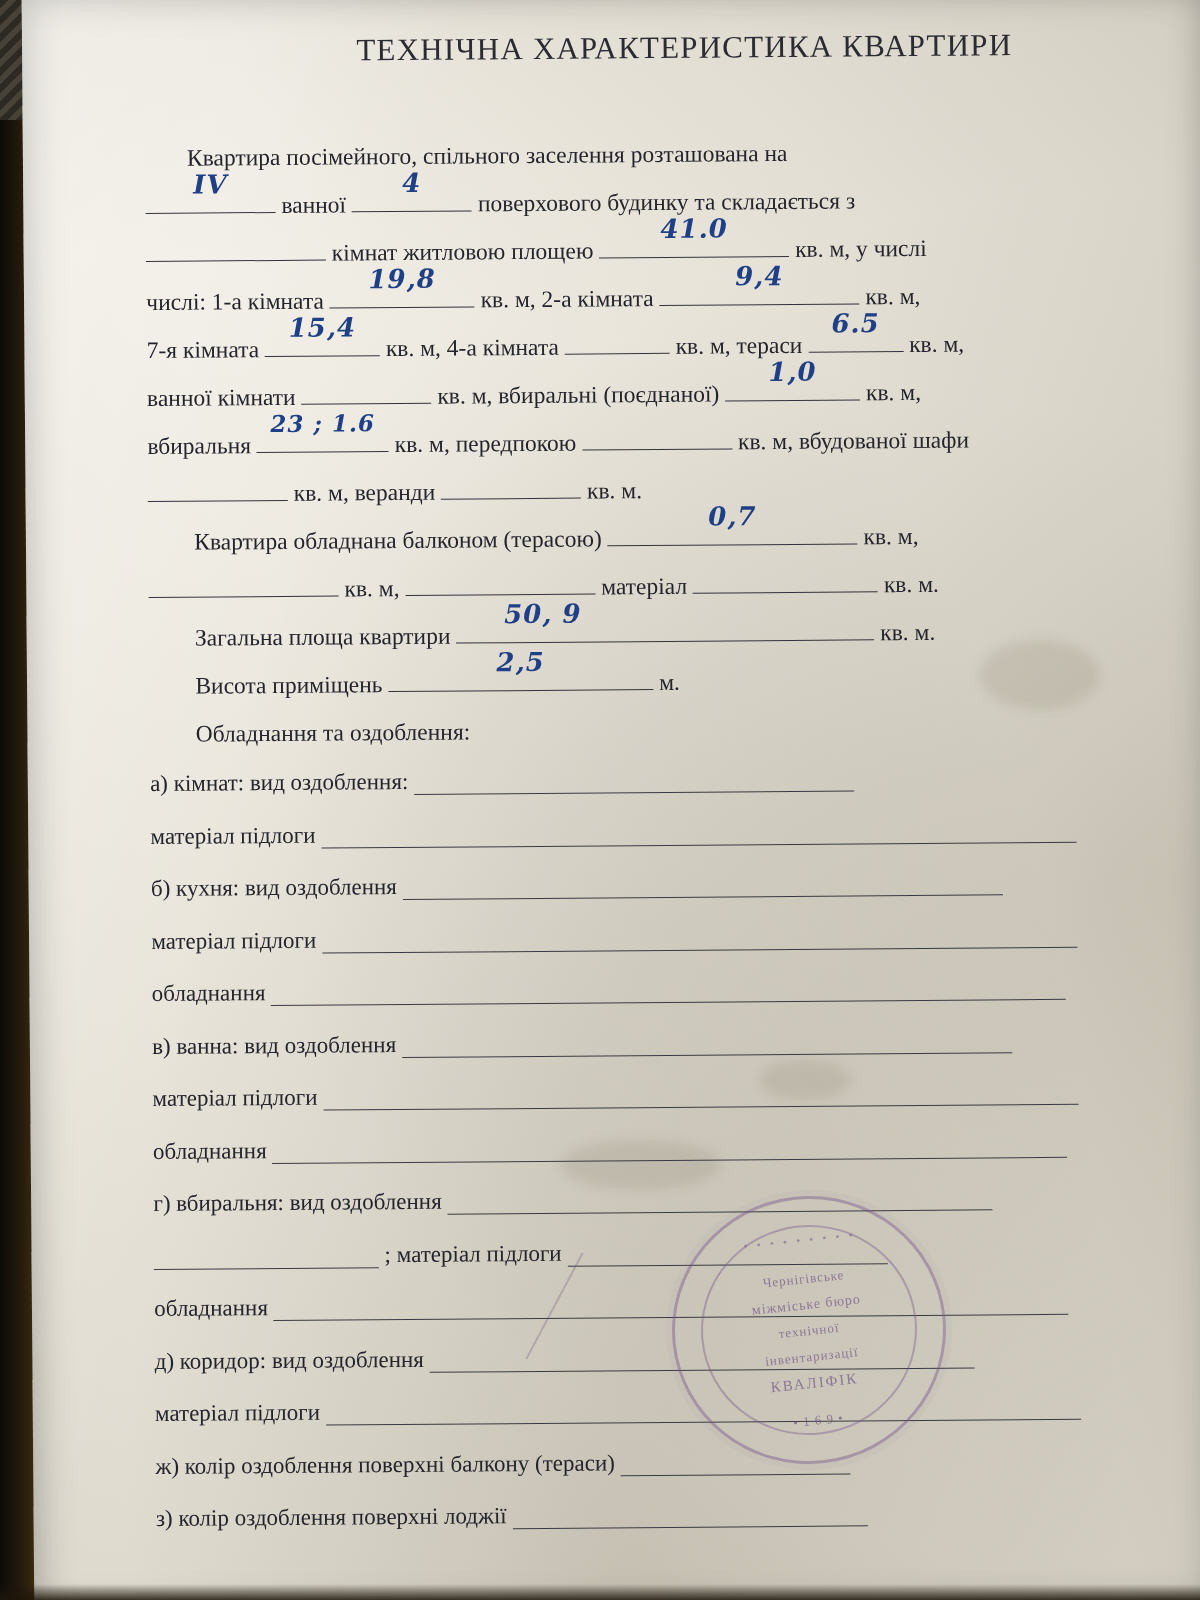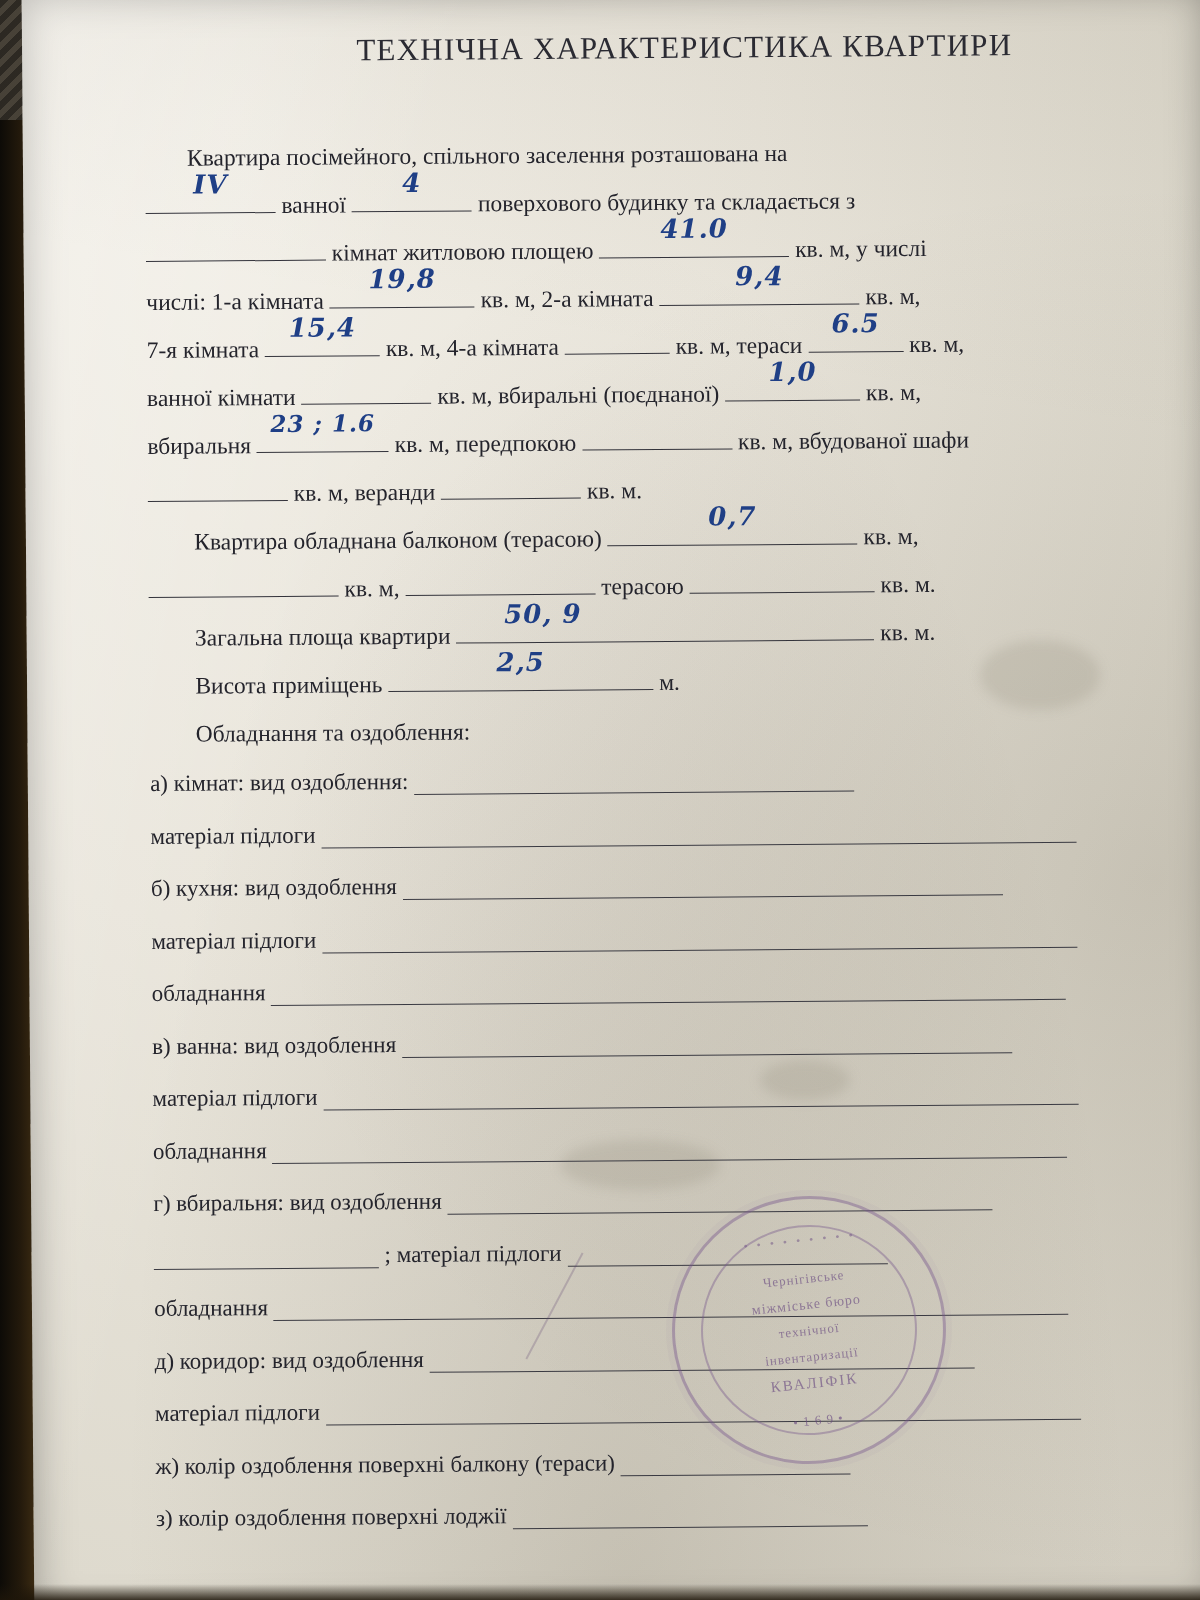--- a/index.html
+++ b/index.html
@@ -319,21 +319,21 @@
         </span>
         <span>кв. м,</span>
       </div>
 
       <div class="ln">
         <span class="fill" style="width:190px">
           <span class="hw"></span>
         </span>
         <span>кв. м,</span>
         <span class="fill" style="width:190px"></span>
-        <span>терасою</span>
+        <span>матеріал</span>
         <span class="fill" style="width:185px">
           <span class="hw"></span>
         </span>
         <span>кв. м.</span>
       </div>
 
       <div class="ln indent">
         <span>Загальна площа квартири</span>
         <span class="fill" style="width:418px">
           <span class="hw lft" style="padding-left:48px">50, 9</span>

